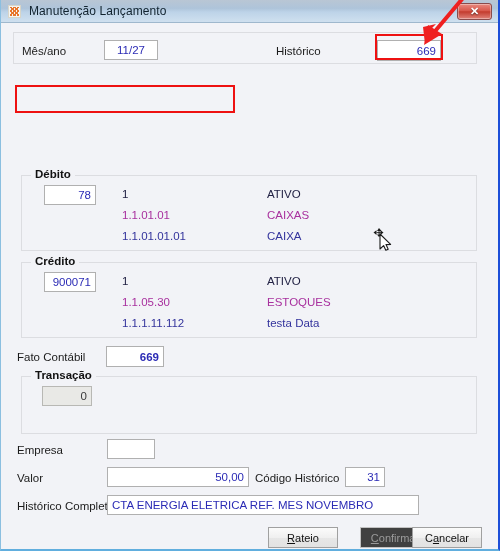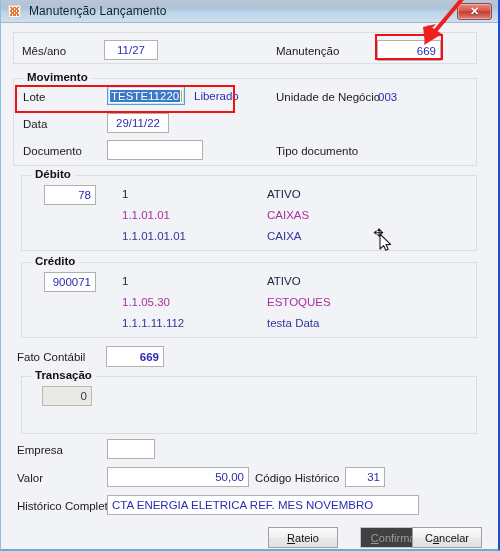--- a/index.html
+++ b/index.html
@@ -180,44 +180,24 @@
     <div id="close-btn">
       <span class="x">✕</span>
     </div>
   </div>
 
   <div id="client">
 
     <div class="panel" style="left:12px; top:9px; width:464px; height:32px;">
       <div class="lbl" style="left:8px; top:12px;">Mês/ano</div>
       <div class="fld ctr" style="left:90px; top:7px; width:54px; height:20px;">11/27</div>
-      <div class="lbl" style="left:262px; top:12px;">Manutenção</div>
+      <div class="lbl" style="left:262px; top:12px;">Histórico</div>
       <div class="fld num" style="left:363px; top:7px; width:64px; height:21px;">669</div>
     </div>
 
-    <div class="group" style="left:12px; top:55px; width:464px; height:88px;">
-      <div class="cap">Movimento</div>
-
-      <div class="lbl" style="left:9px; top:12px;">Lote</div>
-      <div class="fld focused" style="left:93px; top:7px; width:78px; height:19px;">
-        <span class="sel">TESTE11220</span>
-          <span class="caret"></span>
-      </div>
-      <div class="status-txt" style="left:180px; top:11px;">Liberado</div>
-
-      <div class="lbl" style="left:262px; top:12px;">Unidade de Negócio</div>
-      <div class="status-txt" style="left:364px; top:12px;">003</div>
-
-      <div class="lbl" style="left:9px; top:39px;">Data</div>
-      <div class="fld ctr" style="left:93px; top:34px; width:62px; height:20px;">29/11/22</div>
-
-      <div class="lbl" style="left:9px; top:66px;">Documento</div>
-      <div class="fld" style="left:93px; top:61px; width:96px; height:20px;"></div>
-      <div class="lbl" style="left:262px; top:66px;">Tipo documento</div>
-    </div>
 
     <div class="group" style="left:20px; top:152px; width:456px; height:76px;">
       <div class="cap">Débito</div>
       <div class="fld num" style="left:22px; top:9px; width:52px; height:20px;">78</div>
 
       <div class="acct-row" style="left:100px; top:12px;">
         <span class="code c-dark">1</span>
         <span class="desc c-dark">ATIVO</span>
       </div>
       <div class="acct-row" style="left:100px; top:33px;">

